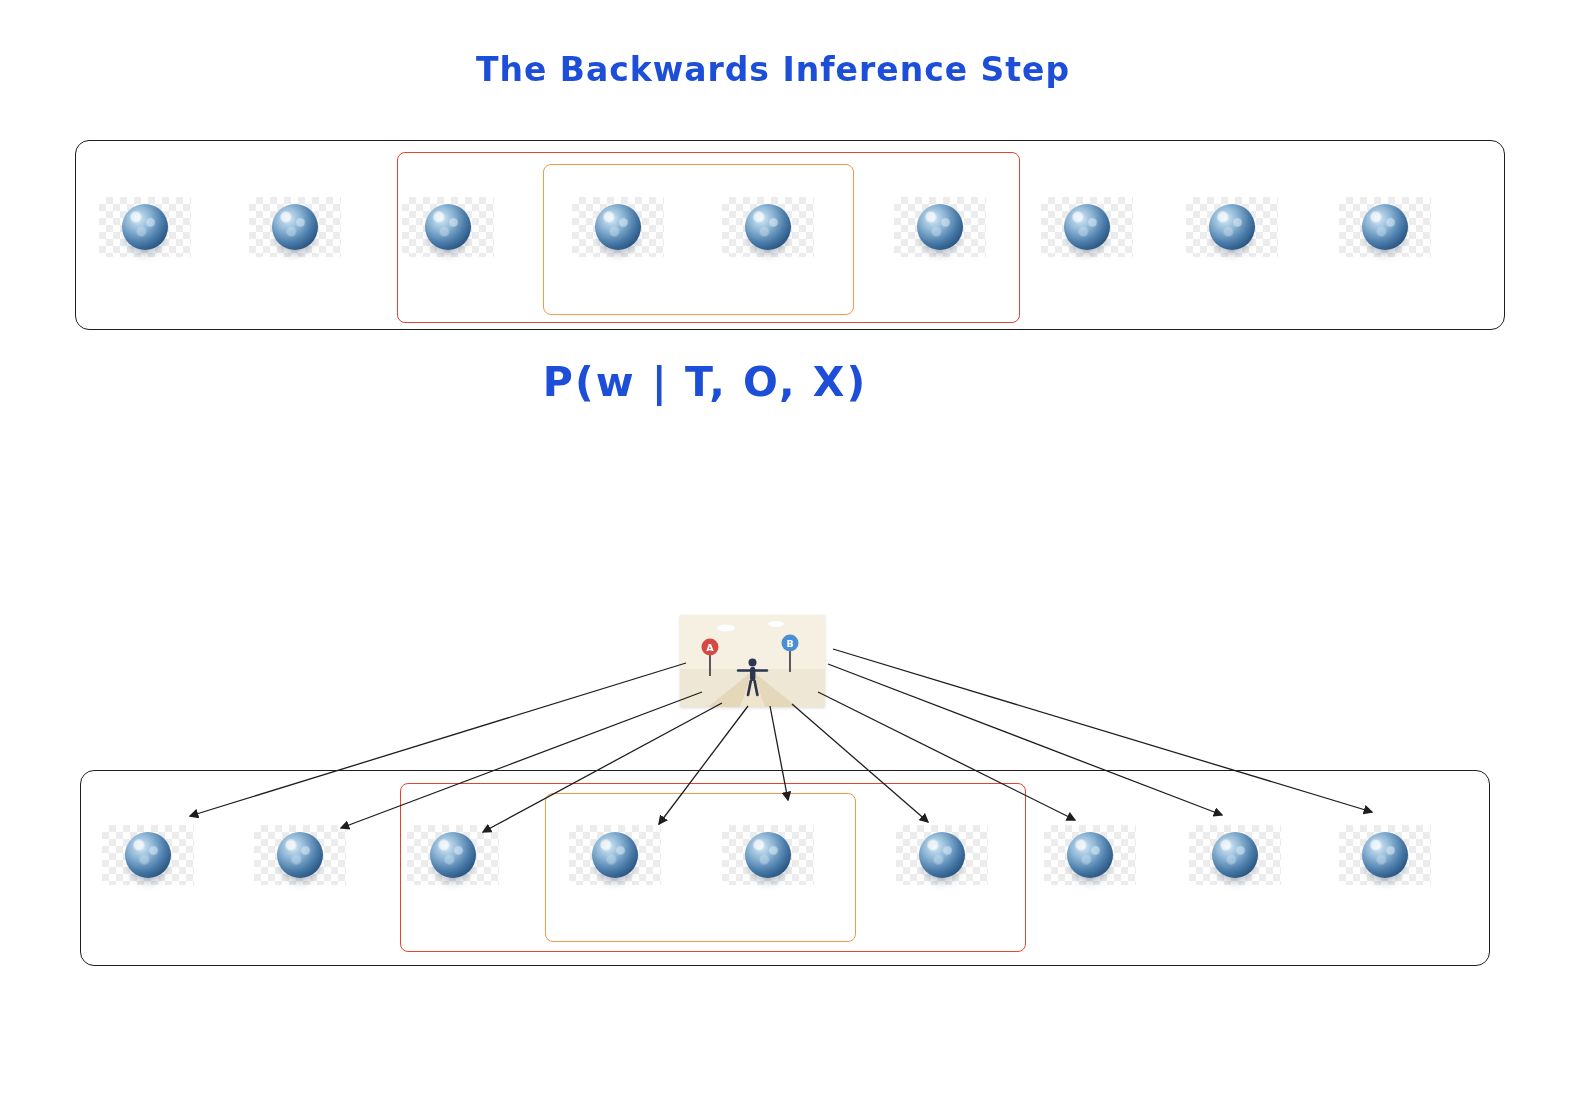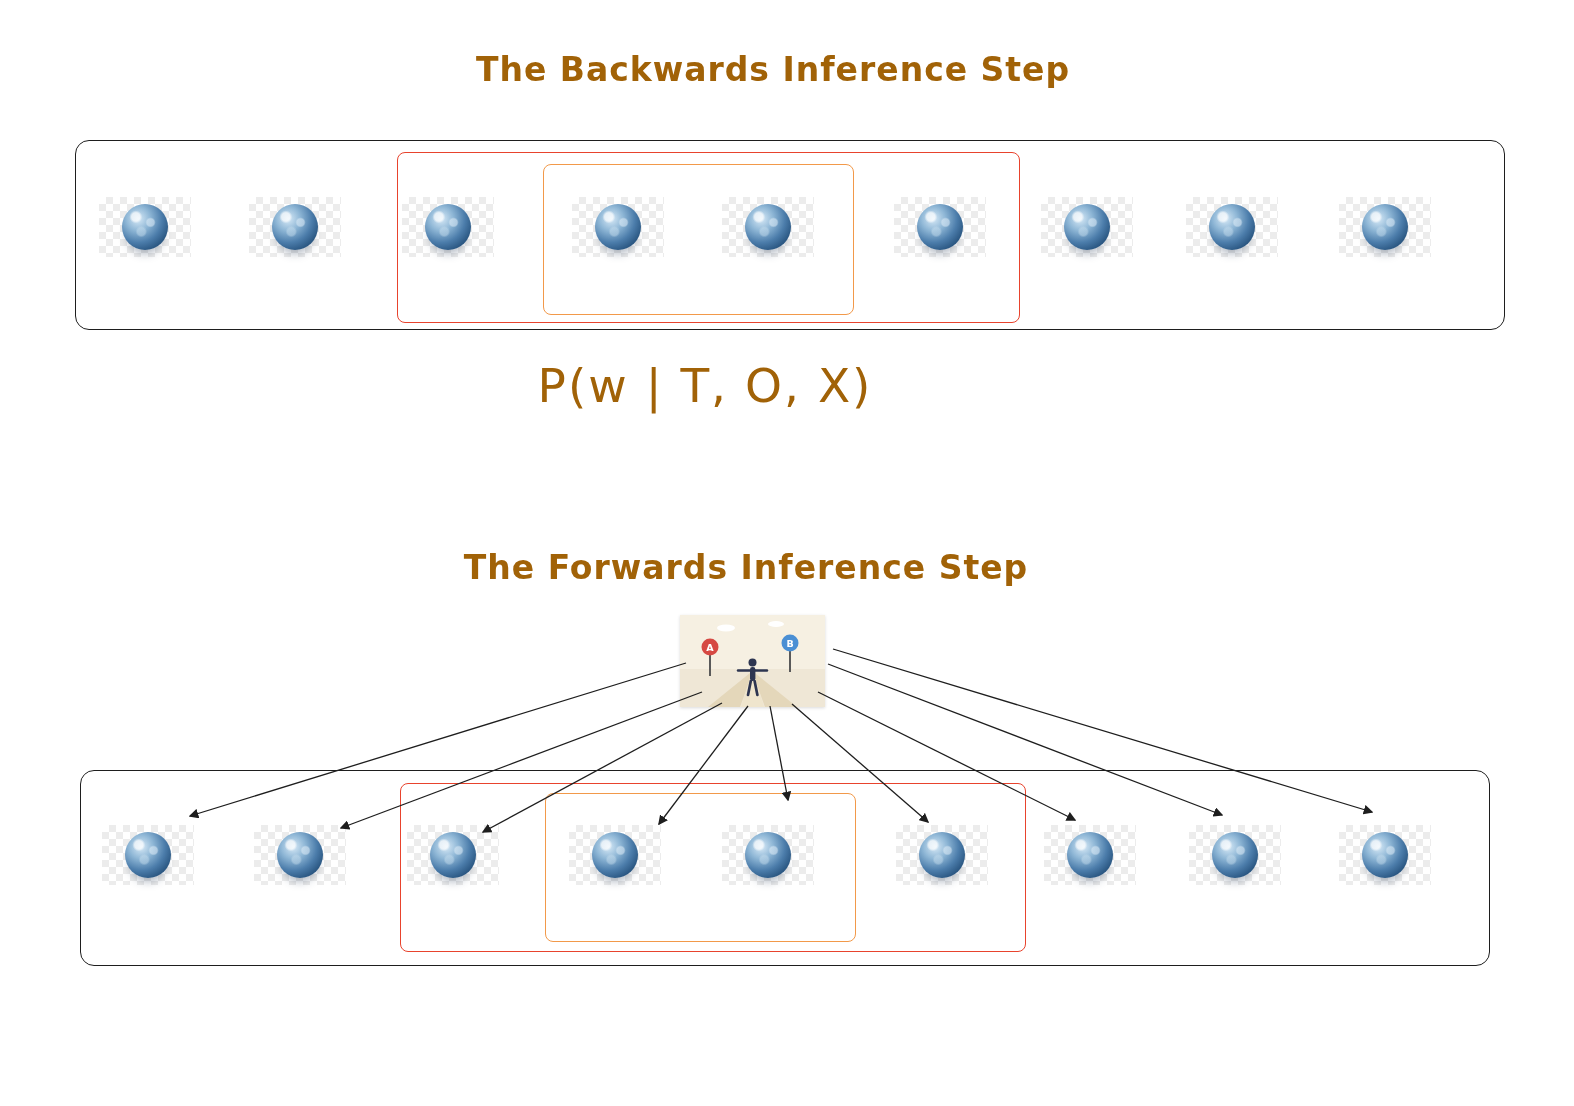--- a/index.html
+++ b/index.html
@@ -1,36 +1,36 @@
 <!DOCTYPE html>
 <html><head>
 <meta charset="utf-8">
 <style>
   html,body{margin:0;padding:0;background:#ffffff;}
   .canvas{
     position:relative;
     width:1574px;height:1106px;
     background:#ffffff;
     font-family:"DejaVu Sans", sans-serif;
-    color:#a16207;
+    color:#1d4ed8;
     overflow:hidden;
   }
   .title{
     position:absolute;
     transform:translateX(-50%);
     font-size:33px;
     font-weight:600;
     letter-spacing:1px;
     white-space:nowrap;
   }
   .formula{
     position:absolute;
     transform:translateX(-50%);
-    font-size:47px;
-    font-weight:400;
+    font-size:41px;
+    font-weight:700;
     letter-spacing:2px;
     white-space:nowrap;
   }
   .outer-box{
     position:absolute;
     border:1.6px solid #1e1e1e;
     border-radius:14px;
     background:transparent;
   }
   .red-box{
@@ -108,21 +108,20 @@
     </div>
   <div class="globe-patch" style="left:1186px;top:197px">
       <div class="globe"></div>
     </div>
   <div class="globe-patch" style="left:1339px;top:197px">
       <div class="globe"></div>
     </div>
 
   <div class="formula" style="left:705px;top:358px">P(w | T, O, X)</div>
 
-  <div class="title" style="left:746px;top:548px">The Forwards Inference Step</div>
 
   <svg class="decision" viewBox="0 0 145 92" style="left:680px;top:615px;width:145px;height:92px">
     <rect width="145" height="92" fill="#efe7d6"></rect>
     <rect width="145" height="54" fill="#f6f0e2"></rect>
     <ellipse cx="46" cy="13" rx="9" ry="3.4" fill="#ffffff"></ellipse>
     <ellipse cx="96" cy="9" rx="8" ry="3" fill="#ffffff"></ellipse>
     <path d="M70 58 L28 92 L60 92 L71 62 Z" fill="#e4d7ba"></path>
     <path d="M75 58 L117 92 L85 92 L74 62 Z" fill="#e4d7ba"></path>
     <path d="M71 60 L61 92 L84 92 L74 60 Z" fill="#efe5cd"></path>
 

